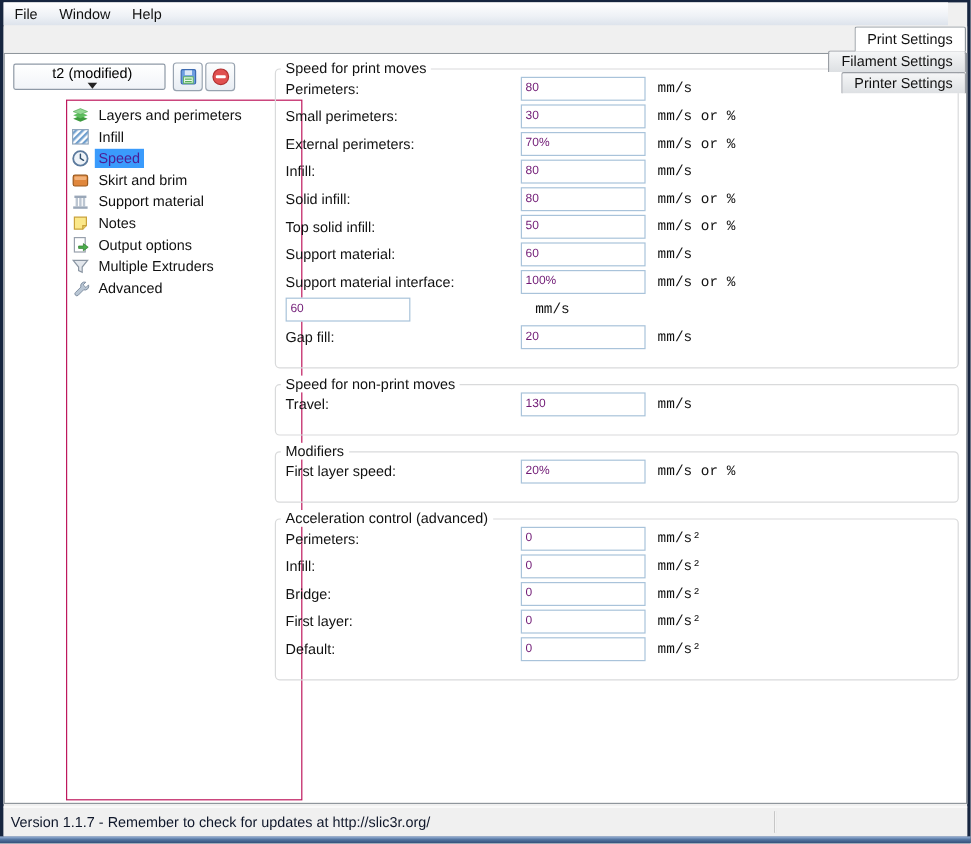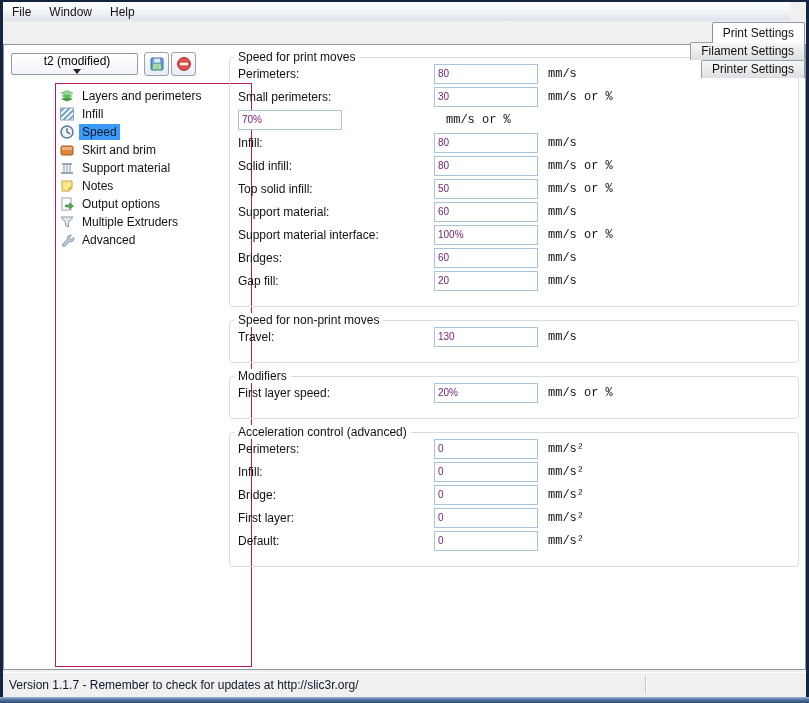--- a/index.html
+++ b/index.html
@@ -34,21 +34,21 @@
     background:linear-gradient(#fdfefe,#e8edf3);display:flex;align-items:center;justify-content:center;padding:0;cursor:default;}
   .tool-btn.save{left:140px;}
   .tool-btn.del{left:167px;}
 
   
   .tree{position:absolute;left:7px;top:38px;width:197px;bottom:2px;border:1px solid #be185d;background:#fff;
     box-sizing:border-box;padding-top:3px;margin-left:44px;}
   .tree-item{display:flex;align-items:center;height:18px;padding-left:3px;font-size:12px;color:#111;cursor:default;}
   .tree-item .icon{width:16px;height:16px;display:inline-flex;margin-right:4px;flex:none;}
   .tree-label{padding:1px 3px;white-space:nowrap;}
-  .tree-item.selected .tree-label{background:#3a9bfc;color:#0f172a;}
+  .tree-item.selected .tree-label{background:#3a9bfc;color:#4c1d95;}
 
   
   .main{position:absolute;left:225px;top:12px;right:6px;}
   .group{position:relative;border:1px solid #d9dadb;border-radius:4px;margin-bottom:13px;padding:4px 8px 14px 8px;}
   .group-title{position:absolute;top:-8px;left:4px;background:#fff;padding:0 4px;font-size:12px;color:#111;}
   .row{display:grid;grid-template-columns:196px 102px auto;align-items:center;height:23px;font-size:12px;color:#111;}
   .row input{width:96px;height:18px;border:1px solid #a9c3da;font-size:10px;padding:0 3px;
     font-family:"Liberation Sans",sans-serif;color:#701a75;background:#fff;}
   .unit{padding-left:12px;white-space:nowrap;font-family:Liberation Mono, monospace;}
 
@@ -205,20 +205,21 @@
             <span>Perimeters:</span>
             <input type="text" value="80" style="">
             <span class="unit">mm/s</span>
           </div>
           <div class="row">
             <span>Small perimeters:</span>
             <input type="text" value="30" style="">
             <span class="unit">mm/s or %</span>
           </div>
           <div class="row">
+            <span>External perimeters:</span>
             <input type="text" value="70%" style="">
             <span class="unit">mm/s or %</span>
           </div>
           <div class="row">
             <span>Infill:</span>
             <input type="text" value="80" style="">
             <span class="unit">mm/s</span>
           </div>
           <div class="row">
             <span>Solid infill:</span>
@@ -234,21 +235,20 @@
             <span>Support material:</span>
             <input type="text" value="60" style="">
             <span class="unit">mm/s</span>
           </div>
           <div class="row">
             <span>Support material interface:</span>
             <input type="text" value="100%" style="">
             <span class="unit">mm/s or %</span>
           </div>
           <div class="row">
-            <span>Bridges:</span>
             <input type="text" value="60" style="">
             <span class="unit">mm/s</span>
           </div>
           <div class="row">
             <span>Gap fill:</span>
             <input type="text" value="20" style="">
             <span class="unit">mm/s</span>
           </div>
         </div>
         <div class="group">

